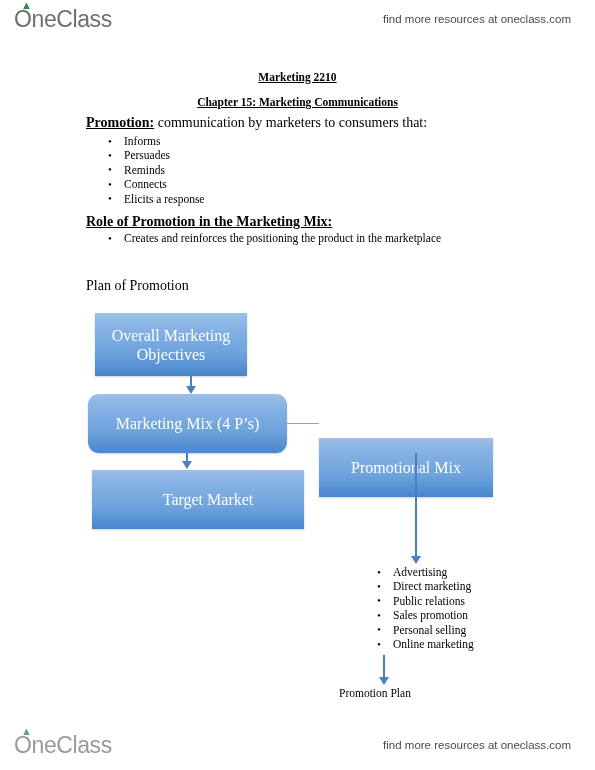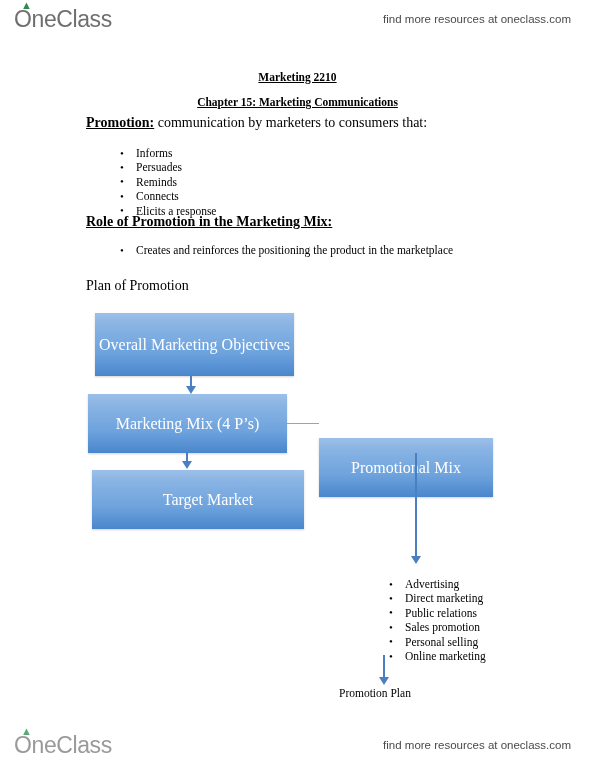--- a/index.html
+++ b/index.html
@@ -98,21 +98,21 @@
     font-weight: bold;
     text-decoration: underline;
   }
   .heading-underline {
     font-weight: bold;
     text-decoration: underline;
   }
 
   ul.doc-list {
     position: absolute;
-    margin: 12px;
+    margin: 0;
     padding: 0;
     list-style: none;
     font-size: 11.5px;
     line-height: 14.4px;
   }
   ul.doc-list li {
     position: relative;
     padding-left: 38px;
     margin: 0;
   }
@@ -140,22 +140,22 @@
     display: flex;
     align-items: center;
     justify-content: center;
     text-align: center;
     font-family: "Liberation Serif", "DejaVu Serif", serif;
     font-size: 16px;
     line-height: 19px;
     box-shadow: 0 1px 2px rgba(0,0,0,0.18);
     pointer-events: auto;
   }
-  #node-objectives { left: 95px;  top: 313px; width: 199px; height: 63px; }
-  #node-mix        { left: 88px;  top: 394px; width: 199px; height: 59px; }
+  #node-objectives { left: 95px;  top: 313px; width: 152px; height: 63px; }
+  #node-mix        { left: 88px;  top: 394px; width: 199px; height: 59px; border-radius: 11px; }
   #node-target     { left: 92px;  top: 470px; width: 192px; height: 59px; padding-left: 20px; }
   #node-promo      { left: 319px; top: 394px; width: 174px; height: 59px; margin-top: 44px; }
 
   .conn {
     position: absolute;
     background: #4a7fc1;
     pointer-events: auto;
   }
   .conn-h {
     background: #9aa4ad;

